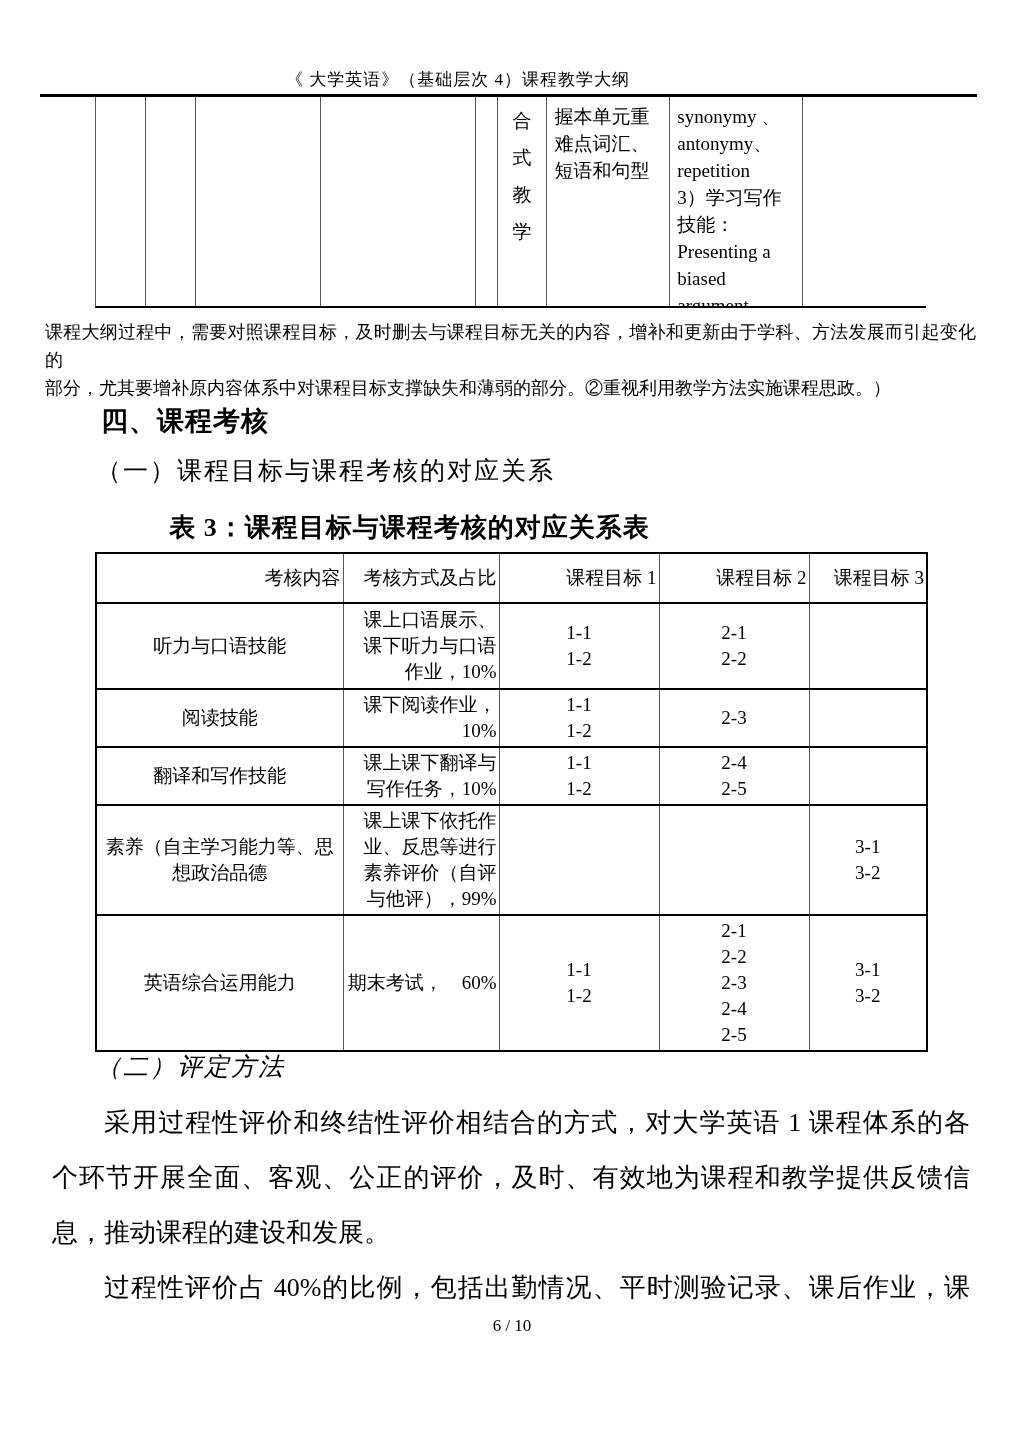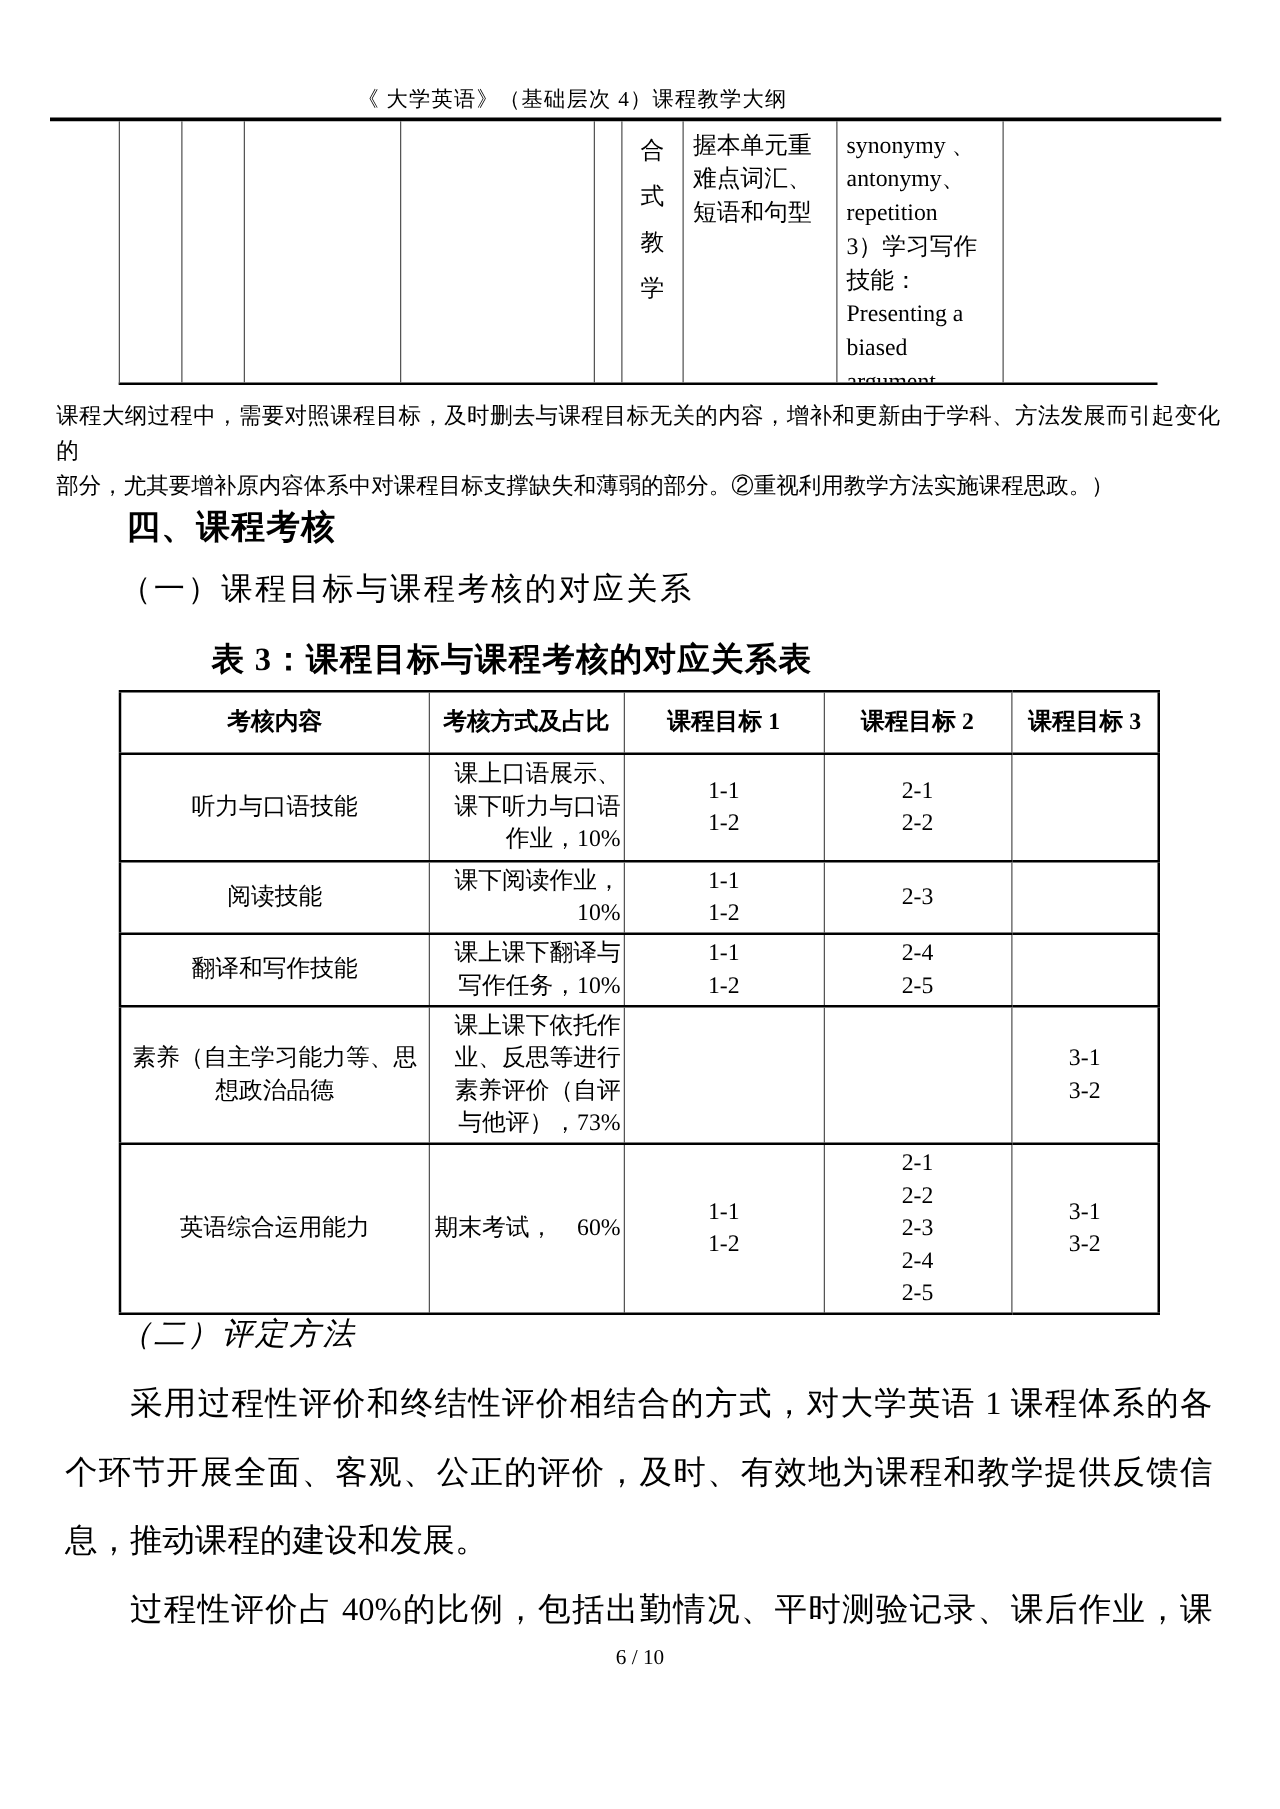--- a/index.html
+++ b/index.html
@@ -57,21 +57,21 @@
     border:1px solid #555;
     border-top:2px solid #000;
     border-bottom:2px solid #000;
     font-size:19px;
     vertical-align:middle;
     white-space:pre-line;
     line-height:26px;
     padding:2px;
     overflow:hidden;
   }
-  .t3 th { font-weight:bold; text-align:center; }
+  .t3 th { font-weight:normal; text-align:right; }
   .td-center { text-align:center; }
   .td-left { text-align:right; padding-left:9px; }
   .trh { height:50px; } .tr1 { height:86px; } .tr2 { height:53px; }
   .tr3 { height:52px; } .tr4 { height:104px; } .tr5 { height:127px; }
 
   
   .para { left:52px; width:918px; font-size:26px; line-height:55px; }
   .para1 { top:1095px; }
   .para2 { top:1260px; }
   .indent { text-indent:52px; }
@@ -166,21 +166,21 @@
       <td class="td-center">2-4
 2-5</td>
       <td class="td-center"></td>
     </tr>
     <tr class="tr4">
       <td class="td-center">素养（自主学习能力等、思
 想政治品德</td>
       <td class="td-left">课上课下依托作
 业、反思等进行
 素养评价（自评
-与他评），73%</td>
+与他评），99%</td>
       <td class="td-center"></td>
       <td class="td-center"></td>
       <td class="td-center">3-1
 3-2</td>
     </tr>
     <tr class="tr5">
       <td class="td-center">英语综合运用能力</td>
       <td class="td-left">期末考试，　60%</td>
       <td class="td-center">1-1
 1-2</td>

